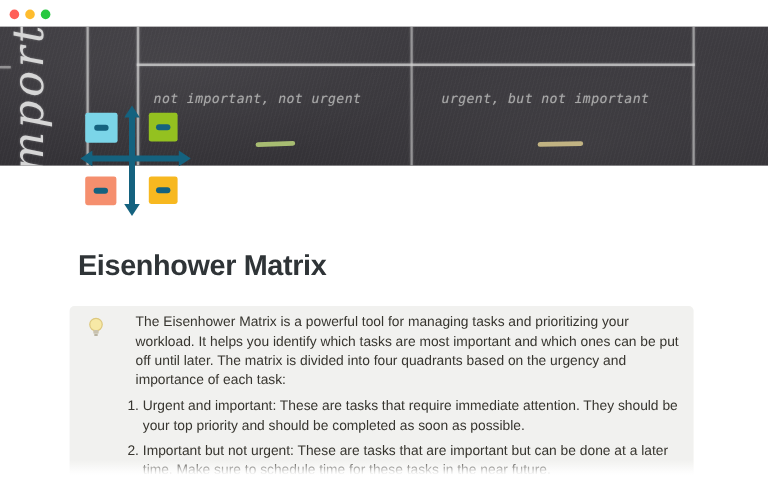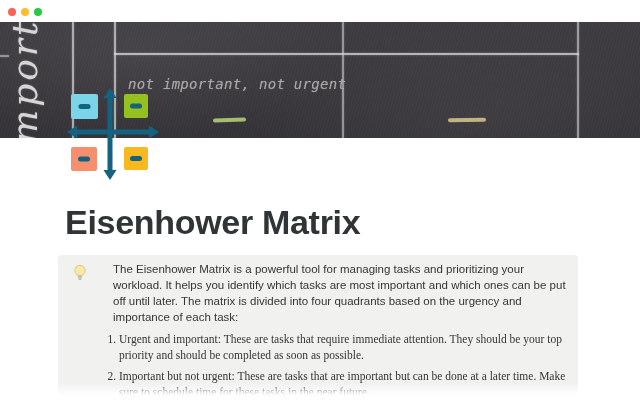--- a/index.html
+++ b/index.html
@@ -24,38 +24,38 @@
       #38363b; }
   .vline { position:absolute; top:0; width:2px; height:116px; background:rgba(210,210,210,0.75);
            box-shadow:0 0 2px rgba(255,255,255,0.35); }
   .hline { position:absolute; height:2px; background:rgba(212,212,212,0.8);
            box-shadow:0 0 2px rgba(255,255,255,0.35); }
   .vword { position:absolute; left:6px; top:122px; transform:rotate(-90deg); transform-origin:0 0;
            font-family:"DejaVu Serif",serif; font-style:italic; font-size:36px; line-height:38px;
            color:#d6d6d6; letter-spacing:3px; white-space:nowrap;
            text-shadow:0 0 2px rgba(255,255,255,0.3); }
   .chalk-label { position:absolute; top:54px; white-space:nowrap;
-           font-family:"DejaVu Sans Mono",monospace; font-style:italic; font-size:14px;
+           font-family:"DejaVu Sans Mono",monospace; font-style:italic; font-size:11px;
            letter-spacing:0.3px; color:#a8a8a8; text-shadow:0 0 1px rgba(255,255,255,0.28); }
   .chalk-dash { position:absolute; top:96px; height:4px; border-radius:2px; opacity:0.9; }
 
   
   .page-icon { position:absolute; left:67px; top:88px; width:92px; height:92px; z-index:5; cursor:pointer; }
 
   
-  .page-title { position:absolute; left:65px; top:204px; font-size:34px; line-height:36px;
+  .page-title { position:absolute; left:65px; top:204px; font-size:24px; line-height:36px;
                 font-weight:700; color:#2f3437; letter-spacing:-0.3px; cursor:text; }
 
   .callout { position:absolute; left:58px; top:255px; width:520px; min-height:160px;
              background:#f1f1ef; border-radius:4px; padding:6px 12px 12px 12px;
              display:flex; align-items:flex-start; }
   .bulb { flex:0 0 14px; margin:3px 10px 0 3px; }
   .callout-body { flex:1; color:#37352f; font-size:11.5px; line-height:16px; max-width:478px; }
   .callout-body p { margin:0 0 6px 16px; }
-  .callout-body ol { margin:4px 0 0 0; padding-left:22px;font-family:Liberation Serif, serif; }
+  .callout-body ol { margin:4px 0 0 0; padding-left:22px; }
   .callout-body li { margin-bottom:5px; }
 
   .bottom-fade { position:absolute; left:0; top:383px; width:640px; height:17px; z-index:7; pointer-events:none;
      background:linear-gradient(to bottom, rgba(255,255,255,0) 0%, rgba(255,255,255,0.85) 60%, #ffffff 75%); }
 </style>
 </head>
 <body>
 
 <div class="screen">
 
@@ -69,20 +69,21 @@
     <div class="vword">mporta</div>
 
     <div class="vline" style="left:72px;"></div>
     <div class="vline" style="left:114px;"></div>
     <div class="vline" style="left:342px; opacity:0.8;"></div>
     <div class="vline" style="left:577px; opacity:0.85;"></div>
     <div class="hline" style="left:114px; top:31px; width:465px;"></div>
     <div class="hline" style="left:0; top:33px; width:9px; opacity:0.7;"></div>
 
     <div class="chalk-label" style="left:128px;">not important, not urgent</div>
+    <div class="chalk-label" style="left:368px;">urgent, but not important</div>
 
     <div class="chalk-dash" style="left:213px; width:33px; background:#b4cb78; transform:rotate(-2deg);"></div>
     <div class="chalk-dash" style="left:448px; width:38px; background:#cfc08a; transform:rotate(-1deg);"></div>
   </div>
 
   <div class="page-icon">
     <svg width="92" height="92" viewBox="0 0 92 92" aria-hidden="true">
 
       <rect x="4" y="6" width="27" height="25" rx="2" fill="#7bd5e8"></rect>
       <rect x="57" y="6" width="24" height="24" rx="2" fill="#94c120"></rect>

